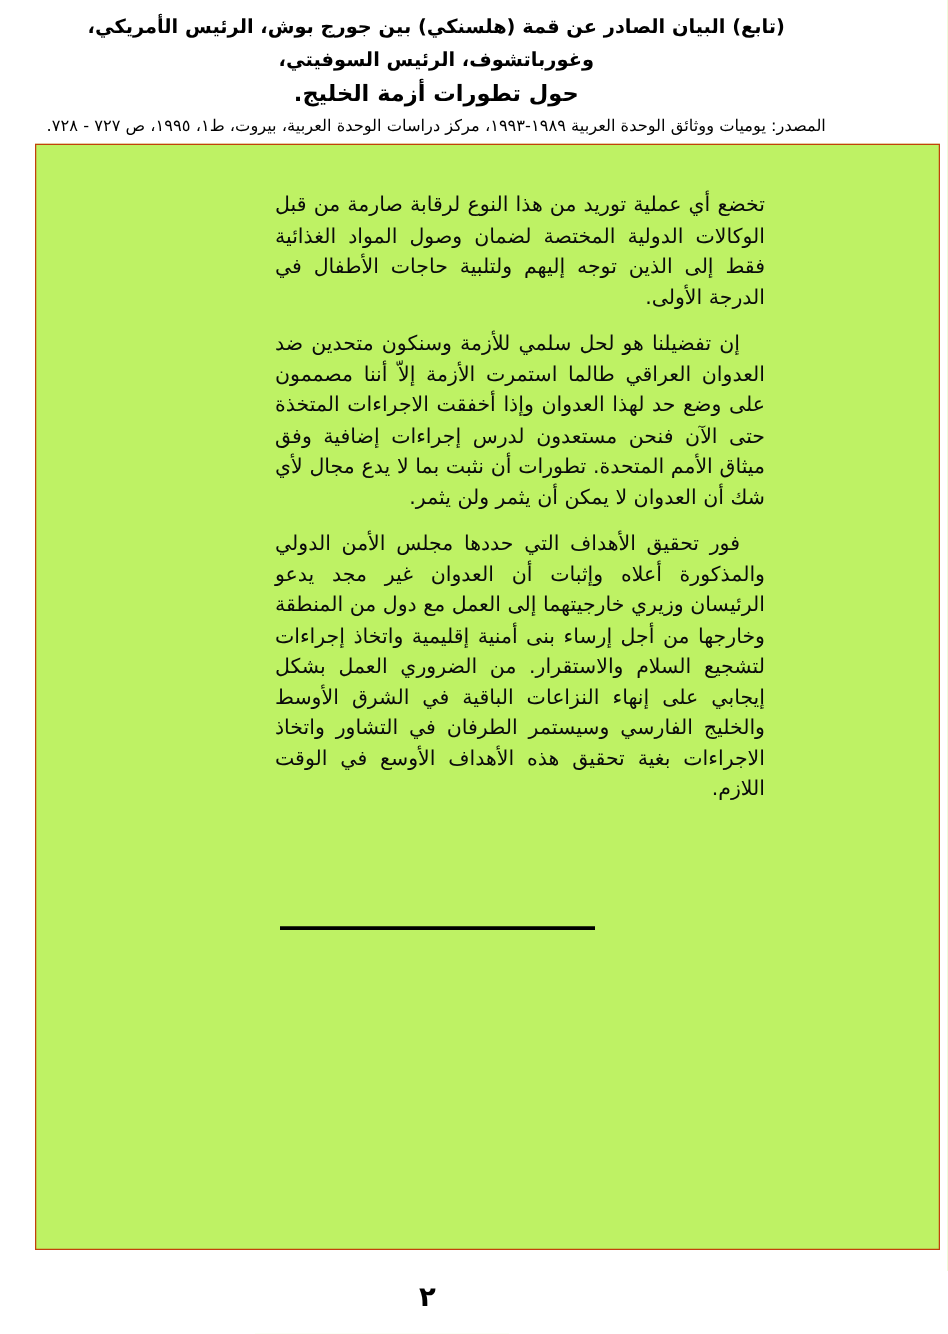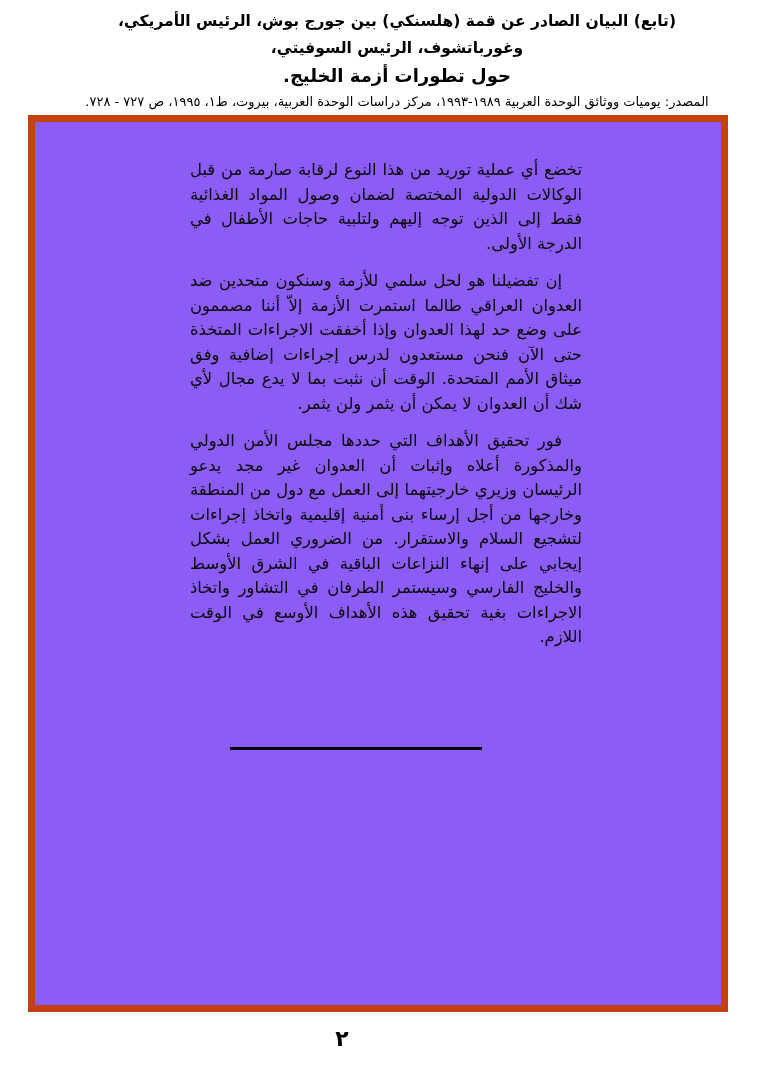--- a/index.html
+++ b/index.html
@@ -17,21 +17,20 @@
   }
 
   
   .doc-header {
     position: absolute;
     top: 8px;
     left: 0;
     width: 698px;
     direction: rtl;
     text-align: center;
-    padding-left: 48px;
   }
   .doc-header .title-line1 {
     font-size: 15.5px;
     font-weight: bold;
     line-height: 27px;
     padding: 0 28px;
     letter-spacing: 0.2px;
   }
   .doc-header .title-line2 {
     font-size: 18px;
@@ -46,23 +45,24 @@
     white-space: nowrap;
   }
 
   
   .page-frame {
     position: absolute;
     left: 28px;
     top: 115px;
     width: 686px;  
     height: 883px; 
-    border: 7px solid #c2410c;
-    background: #8b5cf6;
+    border: 1px solid #c2410c;
+    background: #bef264;
     box-sizing: content-box;
+    padding-left: 36px;
   }
 
   .page-body {
     position: absolute;
     top: 36px;
     right: 139px;
     width: 392px;
     direction: rtl;
     text-align: justify;
     font-size: 16.4px;
@@ -104,19 +104,19 @@
 
 <div class="doc-header">
   <div class="title-line1">(تابع) البيان الصادر عن قمة (هلسنكي) بين جورج بوش، الرئيس الأمريكي، وغورباتشوف، الرئيس السوفيتي،</div>
   <div class="title-line2">حول تطورات أزمة الخليج.</div>
   <div class="source-line">المصدر: يوميات ووثائق الوحدة العربية ١٩٨٩-١٩٩٣، مركز دراسات الوحدة العربية، بيروت، ط١، ١٩٩٥، ص ٧٢٧ - ٧٢٨.</div>
 </div>
 
 <div class="page-frame">
   <div class="page-body">
     <p>تخضع أي عملية توريد من هذا النوع لرقابة صارمة من قبل الوكالات الدولية المختصة لضمان وصول المواد الغذائية فقط إلى الذين توجه إليهم ولتلبية حاجات الأطفال في الدرجة الأولى.</p>
-    <p class="indented">إن تفضيلنا هو لحل سلمي للأزمة وسنكون متحدين ضد العدوان العراقي طالما استمرت الأزمة إلاّ أننا مصممون على وضع حد لهذا العدوان وإذا أخفقت الاجراءات المتخذة حتى الآن فنحن مستعدون لدرس إجراءات إضافية وفق ميثاق الأمم المتحدة. الوقت أن نثبت بما لا يدع مجال لأي شك أن العدوان لا يمكن أن يثمر ولن يثمر.</p>
+    <p class="indented">إن تفضيلنا هو لحل سلمي للأزمة وسنكون متحدين ضد العدوان العراقي طالما استمرت الأزمة إلاّ أننا مصممون على وضع حد لهذا العدوان وإذا أخفقت الاجراءات المتخذة حتى الآن فنحن مستعدون لدرس إجراءات إضافية وفق ميثاق الأمم المتحدة. تطورات أن نثبت بما لا يدع مجال لأي شك أن العدوان لا يمكن أن يثمر ولن يثمر.</p>
     <p class="indented">فور تحقيق الأهداف التي حددها مجلس الأمن الدولي والمذكورة أعلاه وإثبات أن العدوان غير مجد يدعو الرئيسان وزيري خارجيتهما إلى العمل مع دول من المنطقة وخارجها من أجل إرساء بنى أمنية إقليمية واتخاذ إجراءات لتشجيع السلام والاستقرار. من الضروري العمل بشكل إيجابي على إنهاء النزاعات الباقية في الشرق الأوسط والخليج الفارسي وسيستمر الطرفان في التشاور واتخاذ الاجراءات بغية تحقيق هذه الأهداف الأوسع في الوقت اللازم.</p>
   </div>
   <div class="section-divider"></div>
 </div>
 
 <div class="page-number">٢</div>
 
 </body></html>

